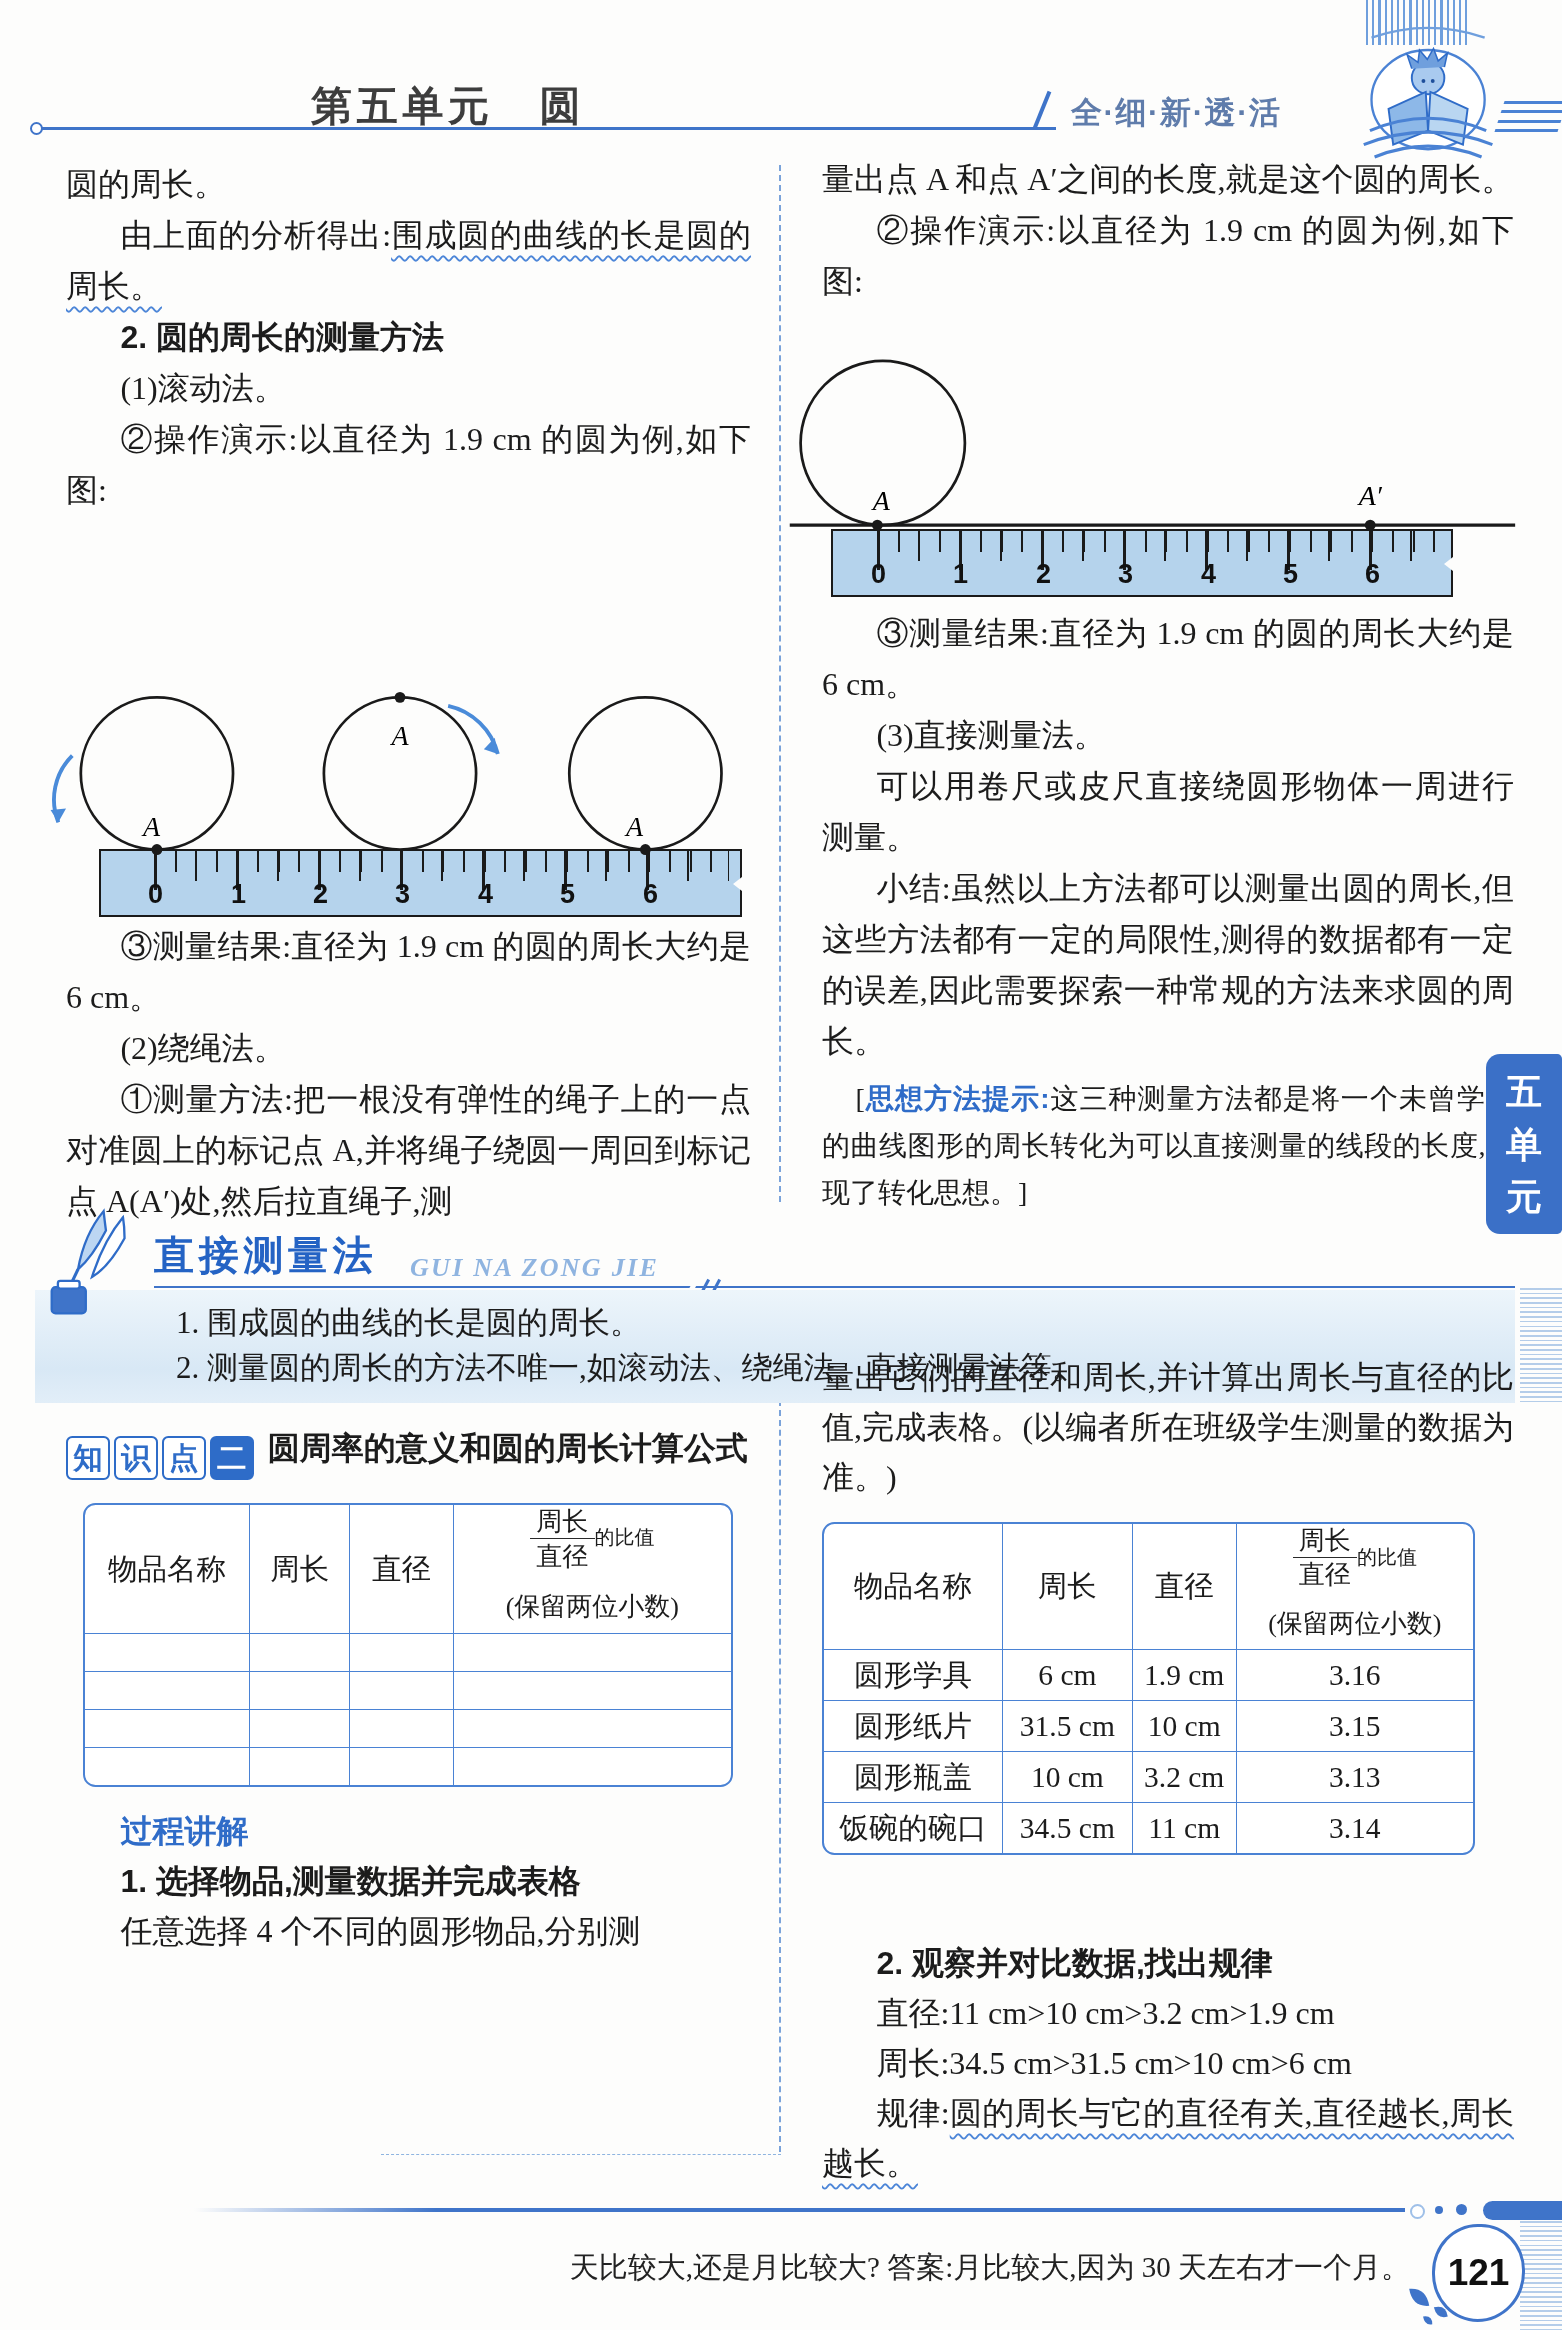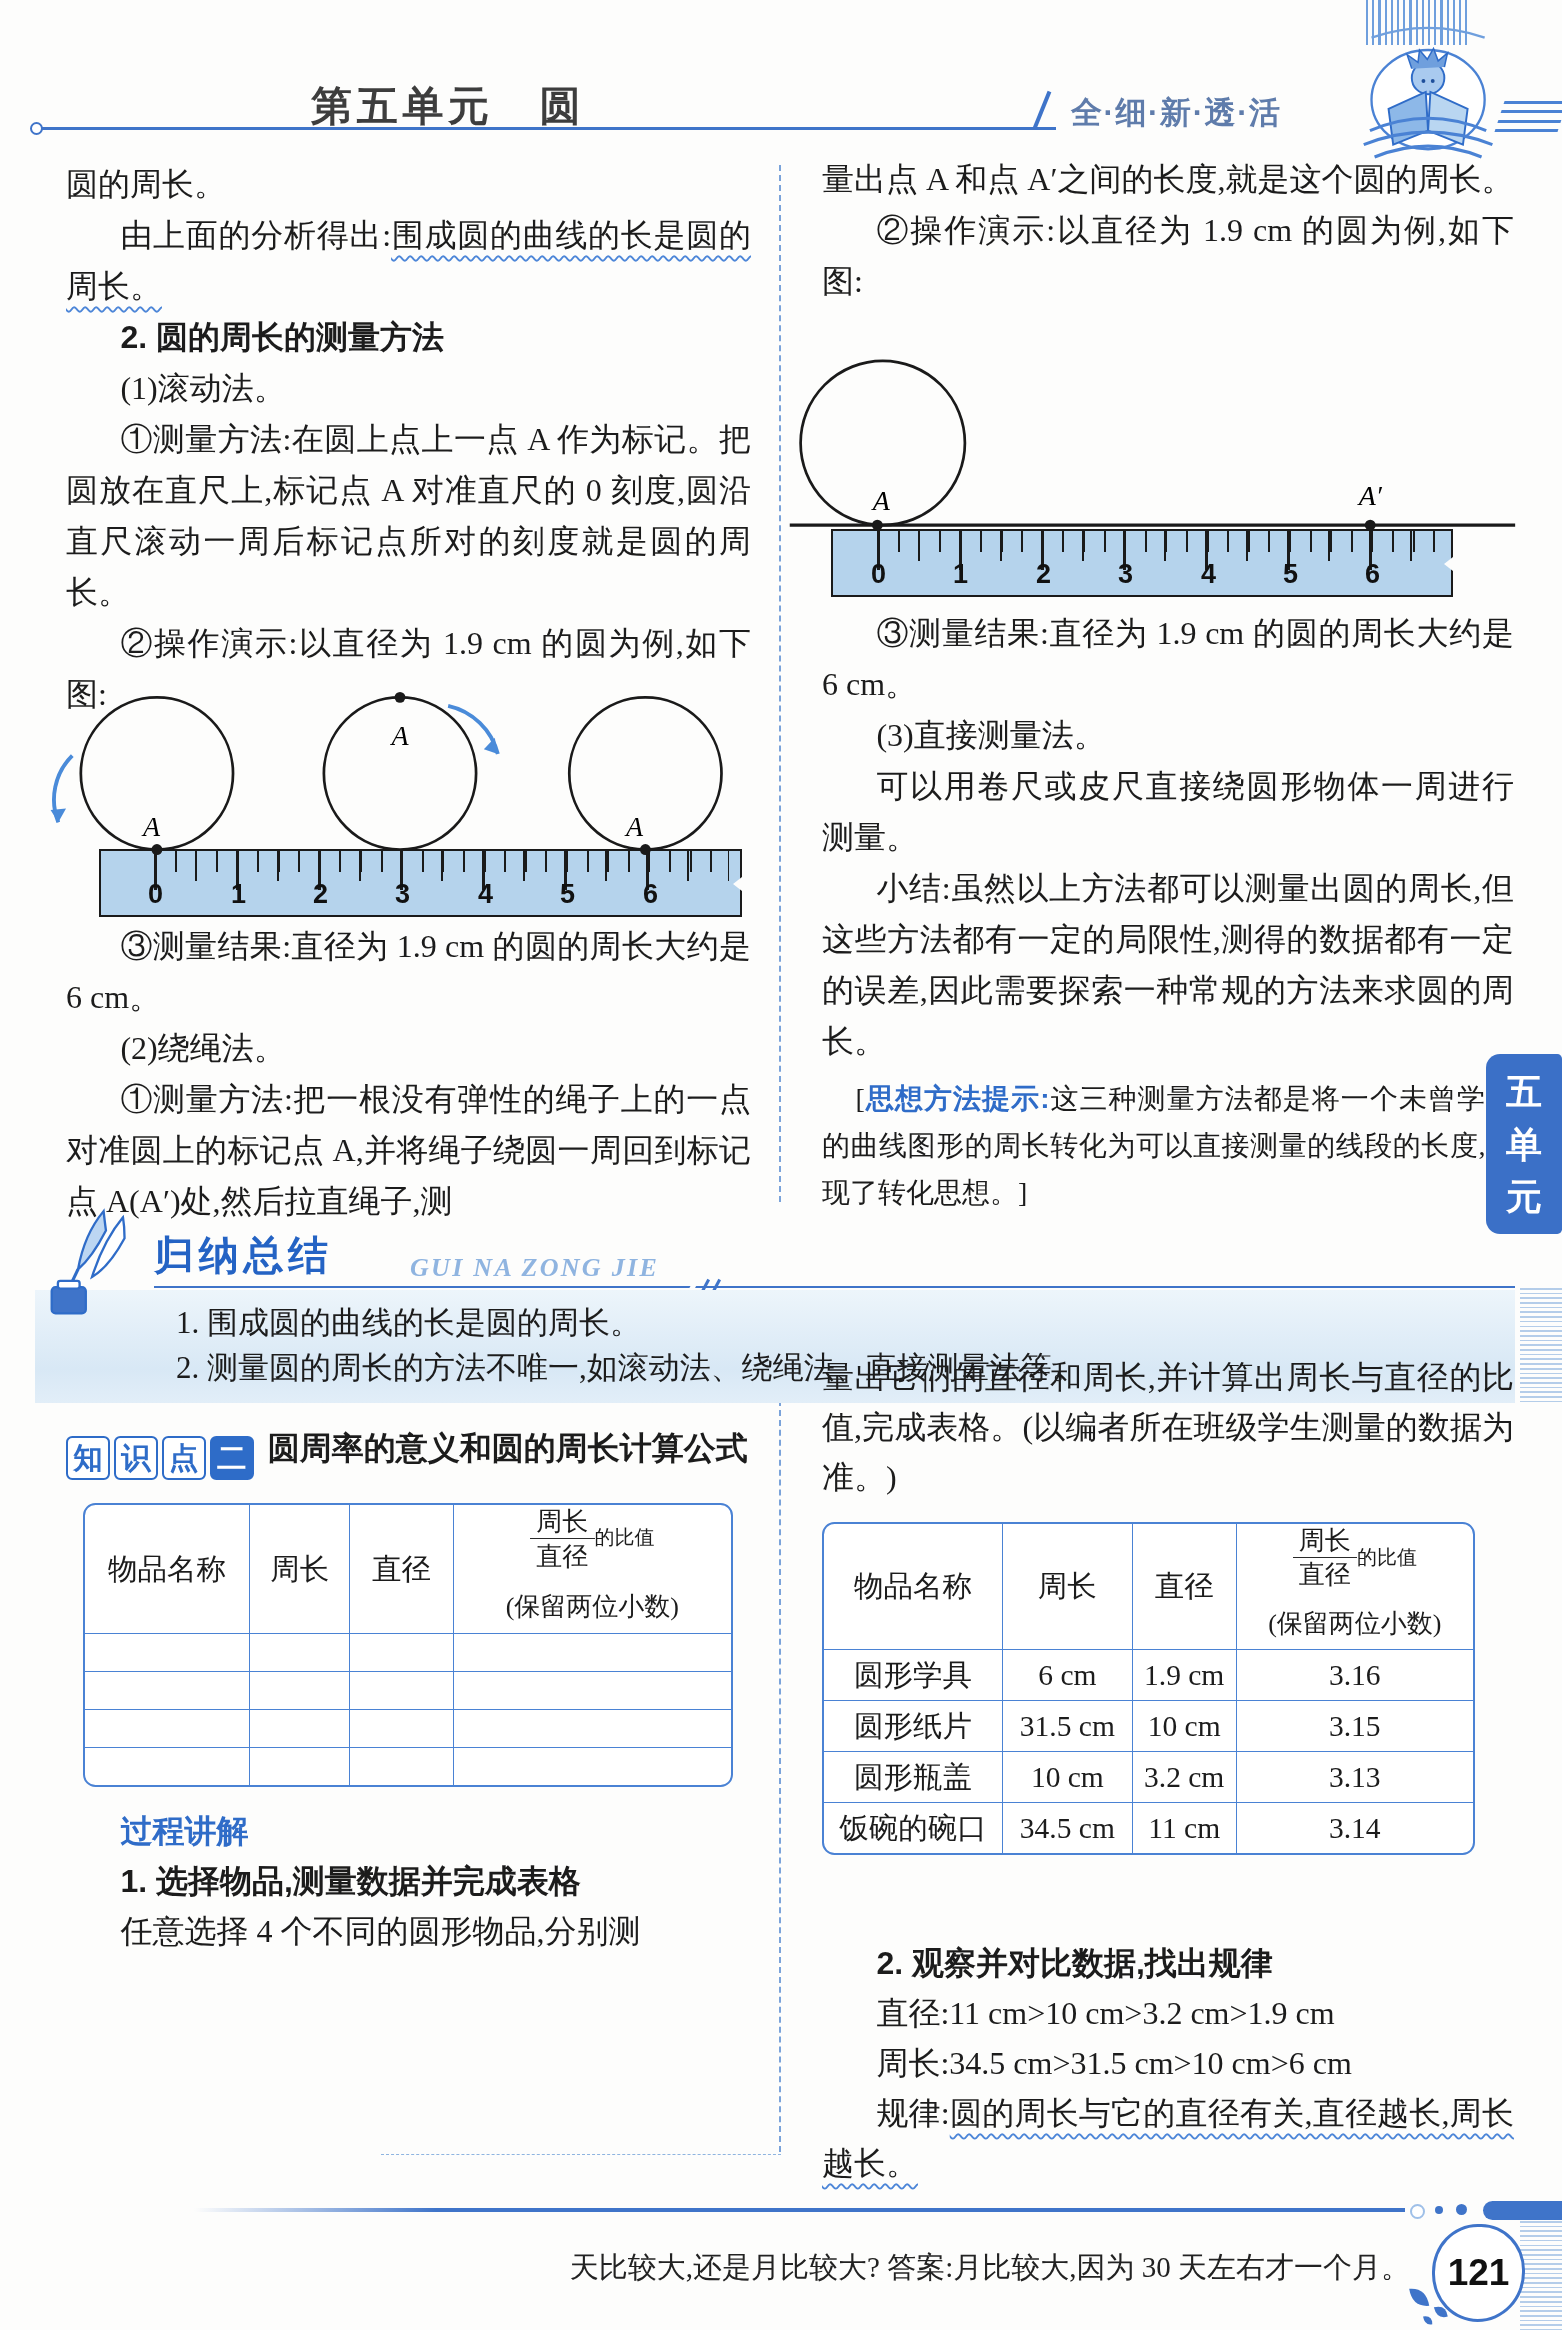--- a/index.html
+++ b/index.html
@@ -123,21 +123,20 @@
 
   <div class="vdash" style="top:165px;height:1037px;"></div>
   <div class="vdash" style="top:1400px;height:752px;"></div>
   <div class="hdash-bottom"></div>
 
   <div class="col" style="left:66px;top:159px;width:685px;">
     <p><span>圆的周长。</span></p>
     <p class="ind"><span>由上面的分析得出:</span><span class="wavy">围成圆的曲线的长是圆的周长。</span></p>
     <p class="ind hei">2. 圆的周长的测量方法</p>
     <p class="ind">(1)滚动法。</p>
-    <p class="ind">①测量方法:在圆上点上一点 A 作为标记。把圆放在直尺上,标记点 A 对准直尺的 0 刻度,圆沿直尺滚动一周后标记点所对的刻度就是圆的周长。</p>
     <p class="ind">②操作演示:以直径为 1.9 cm 的圆为例,如下图:</p>
   </div>
 
   <svg class="diagram-svg" style="left:35px;top:684px;z-index:2;" width="716" height="241" viewBox="0 0 922 310">
     <circle cx="157" cy="115" r="98" fill="none" stroke="#1a1a1a" stroke-width="3.5"></circle>
     <circle cx="470" cy="115" r="98" fill="none" stroke="#1a1a1a" stroke-width="3.5"></circle>
     <circle cx="786" cy="115" r="98" fill="none" stroke="#1a1a1a" stroke-width="3.5"></circle>
     <circle cx="157" cy="213" r="7" fill="#1a1a1a"></circle>
     <circle cx="470" cy="17" r="7" fill="#1a1a1a"></circle>
     <circle cx="786" cy="213" r="7" fill="#1a1a1a"></circle>
@@ -214,21 +213,21 @@
   </div>
   <div class="edge-hatch" style="top:1288px;height:114px;"></div>
 
   <svg class="diagram-svg" style="left:29.5px;top:1203px;z-index:2;" width="124" height="117" viewBox="0 0 160 150">
     <path d="M 95,10 Q 70,40 62,85 Q 80,70 98,35 Q 96,20 95,10 Z" fill="#bcd6f2" stroke="#2f6cc8" stroke-width="3"></path>
     <path d="M 120,18 Q 95,48 80,95 Q 102,82 122,45 Q 122,30 120,18 Z" fill="#ffffff" stroke="#2f6cc8" stroke-width="3"></path>
     <path d="M 62,85 Q 50,110 42,128" fill="none" stroke="#2f6cc8" stroke-width="4"></path>
     <rect x="28" y="108" width="44" height="34" rx="5" fill="#3f74c9" stroke="#2f6cc8" stroke-width="3"></rect>
     <rect x="36" y="100" width="28" height="10" rx="3" fill="#ffffff" stroke="#2f6cc8" stroke-width="3"></rect>
   </svg>
-  <div class="gn-title">归纳总结</div>
+  <div class="gn-title">直接测量法</div>
   <div class="gn-pinyin">GUI NA ZONG JIE</div>
   <div class="gn-line"></div>
   <div class="gn-band"></div>
   <div class="gn-slash" style="left:688px;"></div>
   <div class="gn-slash2" style="left:701px;"></div>
   <div class="gn-slash2" style="left:712px;"></div>
   <div class="sum-box">
     <div class="sum-item" style="top:11.7px;">1. 围成圆的曲线的长是圆的周长。</div>
     <div class="sum-item" style="top:57px;">2. 测量圆的周长的方法不唯一,如滚动法、绕绳法、直接测量法等。</div>
   </div>

